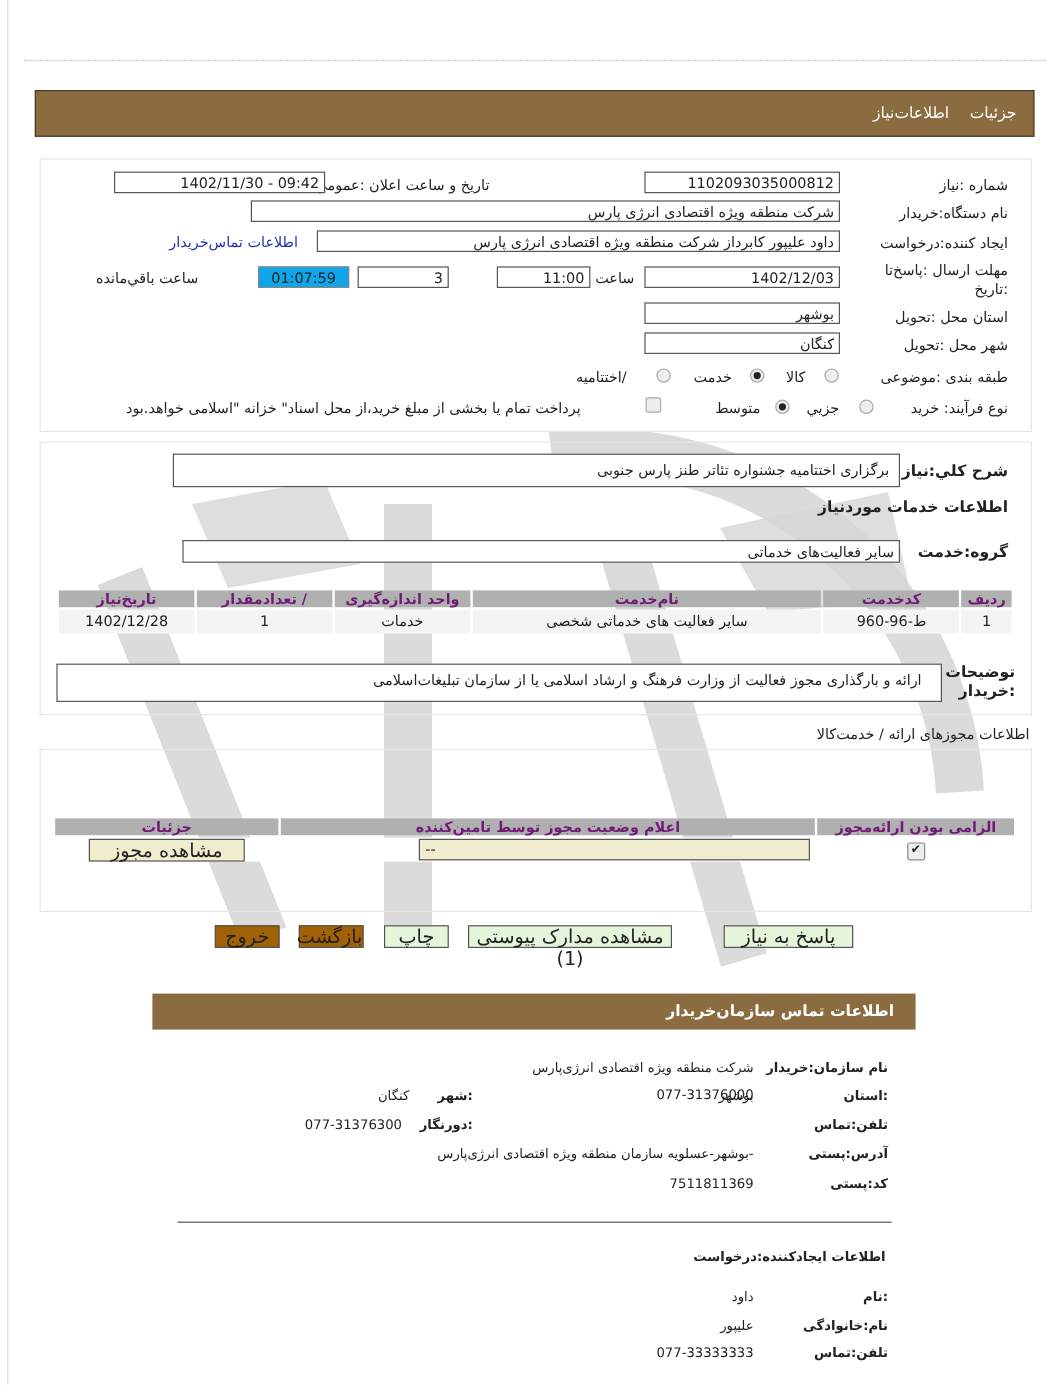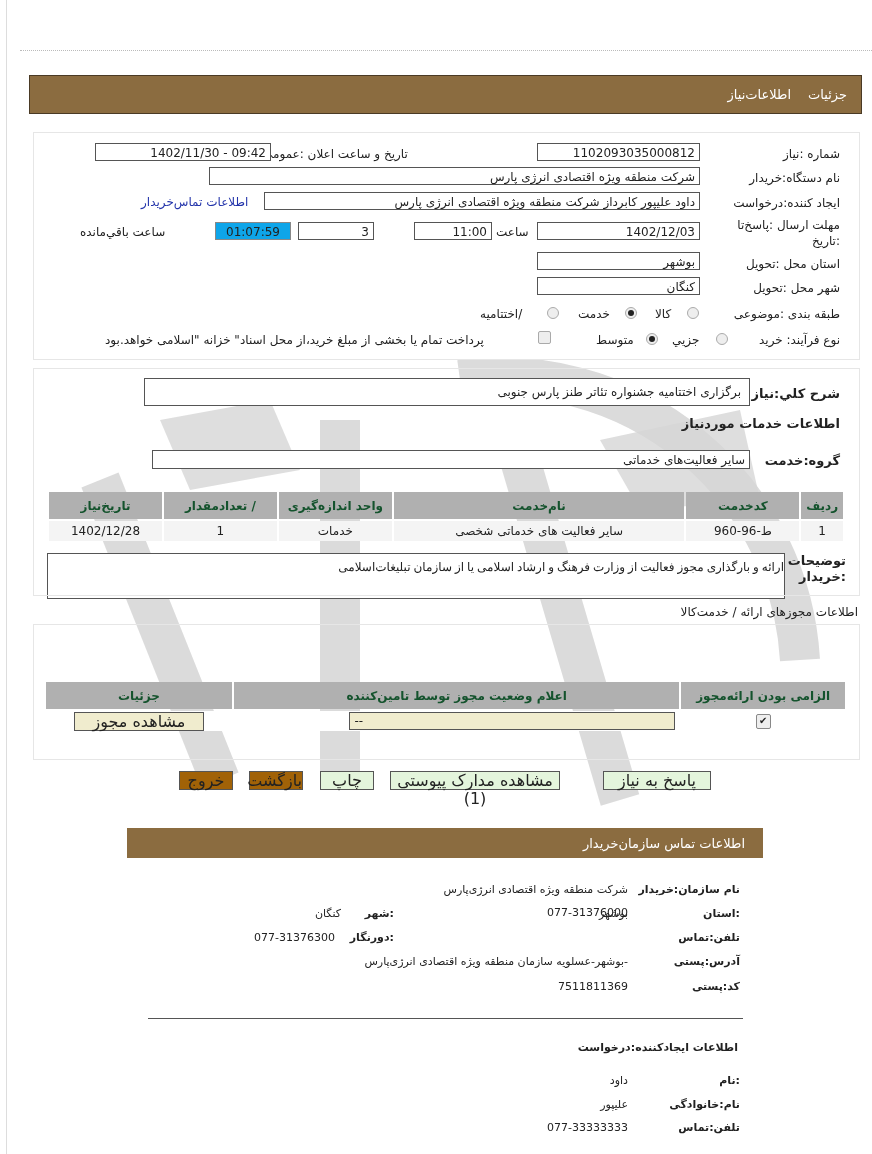--- a/index.html
+++ b/index.html
@@ -20,29 +20,29 @@
          line-height:18px; padding:0 4px; box-sizing:border-box; white-space:nowrap; overflow:hidden; text-align:right; }
   .fld.ltr { direction:ltr; text-align:right; }
   .timer { background:#0ea5e9; text-align:center;margin-left:32px; }
   .link { color:#2233aa; text-decoration:none; }
   .radio { position:absolute; width:12px; height:12px; border-radius:50%; border:1px solid #aaa; background:#eee; box-sizing:border-box; }
   .radio.on::after { content:""; position:absolute; left:2px; top:2px; width:6px; height:6px; border-radius:50%; background:#222; }
   .checkbox { position:absolute; width:13px; height:13px; border:1px solid #aaa; background:#eee; border-radius:2px; box-sizing:border-box; }
   .bold { font-weight:bold; font-size:13px; }
 
   table.grid { position:absolute; border-collapse:separate; border-spacing:2px; font-size:12px; }
-  table.grid th { background:#b0b0b0; color:#14532d; font-weight:bold; height:27px; padding:0 4px; }
+  table.grid th { background:#b0b0b0; color:#701a75; font-weight:bold; height:14px; padding:0 4px; }
   table.grid td { background:#f4f4f4; height:20px; text-align:center; padding:0 4px; }
 
   .btn { position:absolute; height:19px; border:1px solid #555; font-size:16px; text-align:center; line-height:18px; box-sizing:border-box; cursor:pointer; }
   .btn.green { background:#e4f5dc; }
   .btn.pink { background:#a16207; }
   .btn.yellow { background:#f0ecce; }
 
-  .contact-bar { position:absolute; left:127px; top:828px; width:636px; height:30px; background:#8b6c40; color:#fff; font-weight:normal; font-size:13px; }
+  .contact-bar { position:absolute; left:127px; top:828px; width:636px; height:30px; background:#8b6c40; color:#fff; font-weight:bold; font-size:13px; }
   .contact-bar span { position:absolute; right:18px; top:8px; }
   .c-lbl { position:absolute; font-weight:bold; font-size:11px; white-space:nowrap; }
   .c-val { position:absolute; font-size:11px; white-space:nowrap; }
   .hr { position:absolute; left:148px; top:1018px; width:595px; height:1px; background:#555; }
 </style>
 </head>
 <body>
 
 <div class="left-rule"></div>
 <div class="top-rule"></div>
@@ -140,21 +140,21 @@
       <td>سایر فعالیت های خدماتی شخصی</td>
       <td>خدمات</td>
       <td>1</td>
       <td>1402/12/28</td>
     </tr>
   </tbody>
 </table>
 
 <span class="lbl bold" style="right:26px;top:553px">توضیحات</span>
 <span class="lbl bold" style="right:26px;top:569px">:خریدار</span>
-<div class="fld" style="left:47px;top:553px;width:738px;height:46px;line-height:26px;padding-right:0;font-family:Liberation Serif, serif;">ارائه و بارگذاری مجوز فعالیت از وزارت فرهنگ و ارشاد اسلامی یا از سازمان تبلیغات‌اسلامی</div>
+<div class="fld" style="left:47px;top:553px;width:738px;height:32px;line-height:26px;padding-right:16px;">ارائه و بارگذاری مجوز فعالیت از وزارت فرهنگ و ارشاد اسلامی یا از سازمان تبلیغات‌اسلامی</div>
 
 <span class="lbl" style="right:14px;top:605px">اطلاعات مجوزهای ارائه / خدمت‌کالا</span>
 <div class="box" style="left:33px;top:624px;width:825px;height:134px;"></div>
 
 <table class="grid" style="left:44px;top:680px;width:803px;">
   <thead>
     <tr>
       <th style="width:160px">الزامی بودن ارائه‌مجوز</th>
       <th style="width:440px">اعلام وضعیت مجوز توسط تامین‌کننده</th>
       <th style="width:180px">جزئیات</th>

